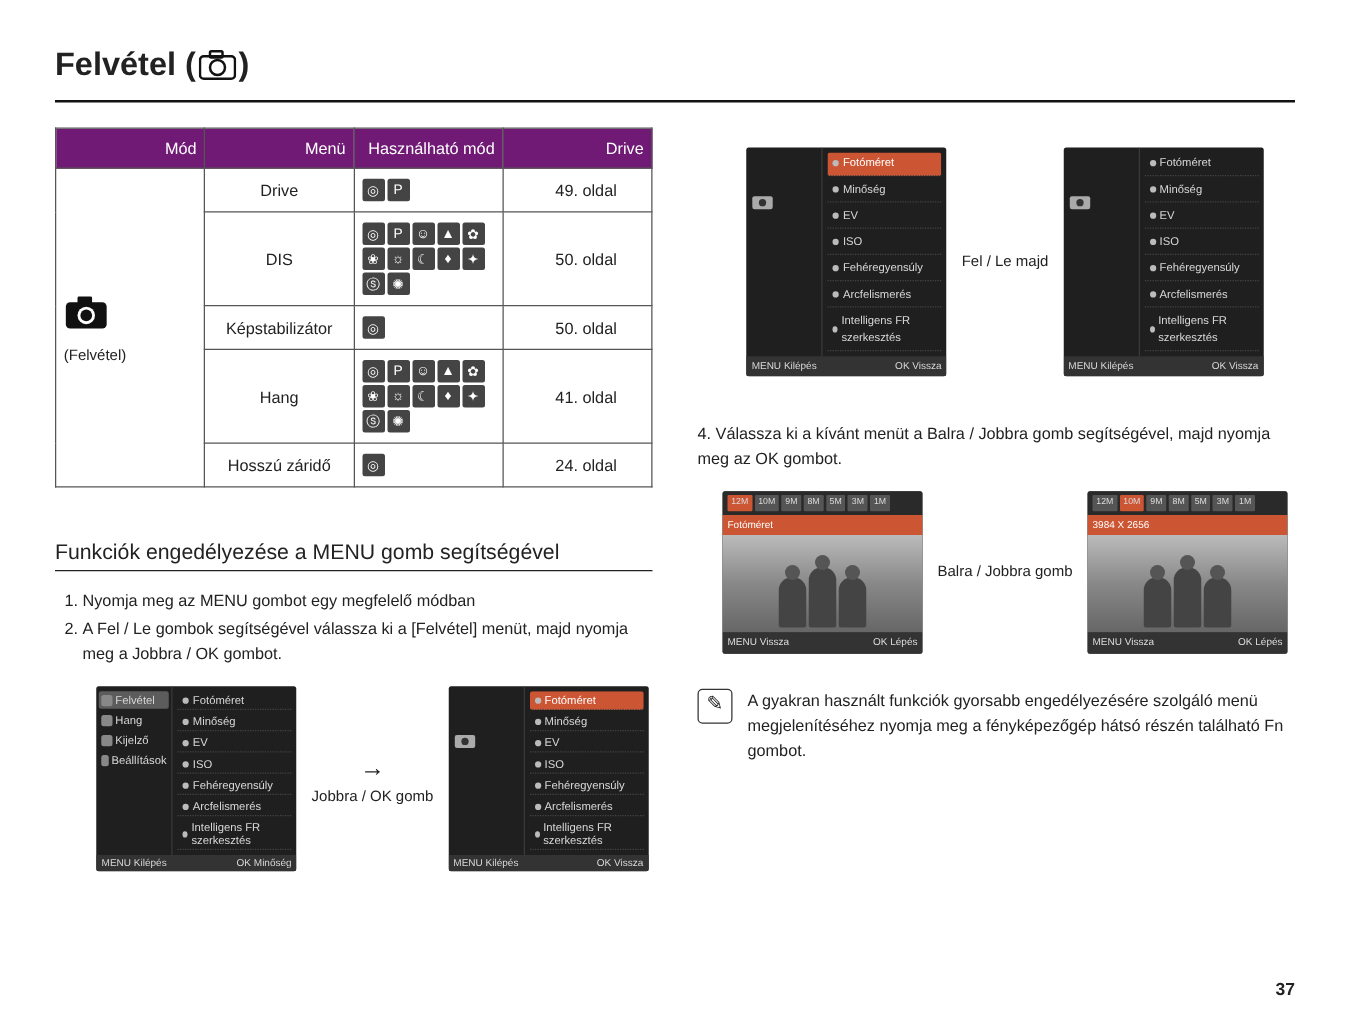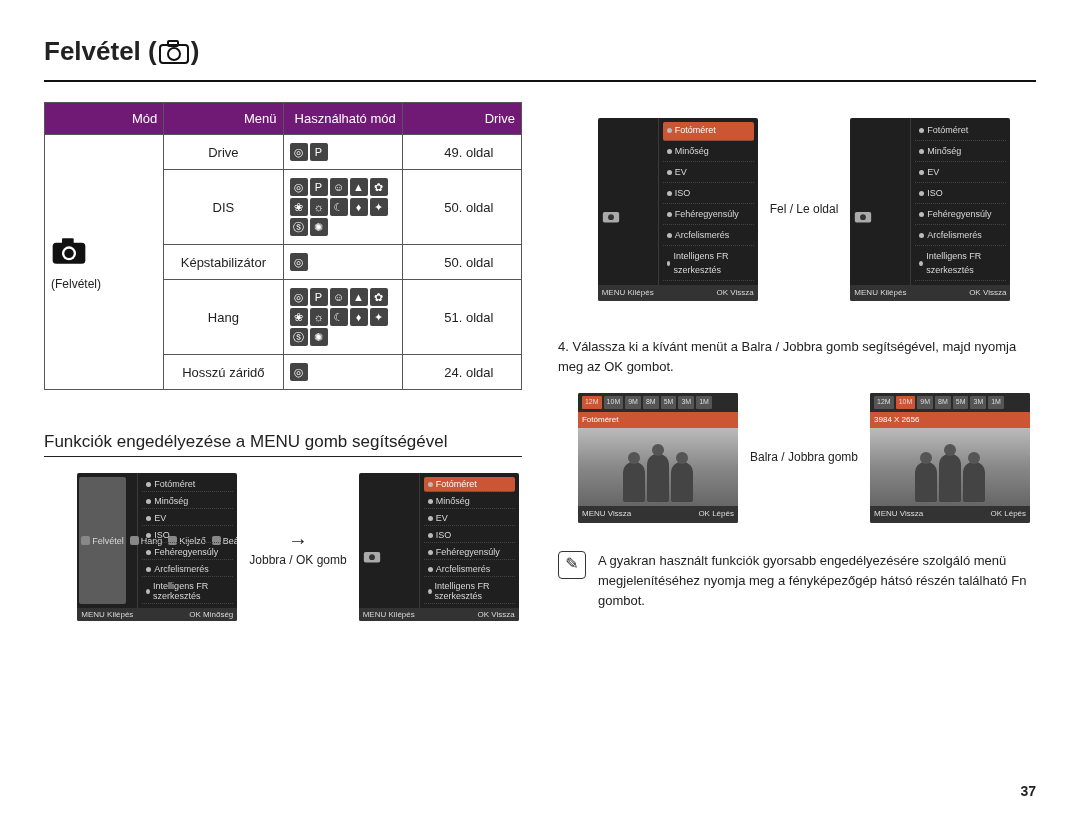--- a/index.html
+++ b/index.html
@@ -110,21 +110,21 @@
   }
   .screen .body {
     display: flex;
     min-height: 92px;
   }
   .screen .left {
     width: 56px;
     border-right: 1px solid #3a3a3a;
     padding: 4px 2px;
     display: flex;
-    flex-direction: row;
+    flex-direction: column;
     gap: 2px;
   }
   .screen .left .litem {
     padding: 2px 2px;
     border-radius: 2px;
     display: flex;
     align-items: center;
     gap: 2px;
   }
   .screen .left .litem.active { background: #5c5c5c; }
@@ -323,36 +323,40 @@
                   <span class="sq">✿</span>
                   <span class="sq">❀</span>
                   <span class="sq">☼</span>
                   <span class="sq">☾</span>
                   <span class="sq">♦</span>
                   <span class="sq">✦</span>
                   <span class="sq">ⓢ</span>
                   <span class="sq">✺</span>
                 </div>
               </td>
-              <td class="page-cell">51. oldal</td>
+              <td class="page-cell">41. oldal</td>
             </tr>
             <tr>
               <td class="menu-cell">Hosszú záridő</td>
               <td class="icons-cell">
                 <div class="icon-strip">
                   <span class="sq">◎</span>
                 </div>
               </td>
               <td class="page-cell">24. oldal</td>
             </tr>
           </tbody>
       </table>
 
       <div class="section-sub">Funkciók engedélyezése a MENU gomb segítségével</div>
 
+      <ol class="steps">
+        <li>Nyomja meg az MENU gombot egy megfelelő módban</li>
+        <li>A Fel / Le gombok segítségével válassza ki a [Felvétel] menüt, majd nyomja meg a Jobbra / OK gombot.</li>
+      </ol>
 
       <div class="screens-row">
 
         <div class="screen">
           <div class="body">
             <div class="left" id="screenA-left">
                 <div class="litem active">
                   <span class="mini-ico"></span>
                   <span>Felvétel</span>
                 </div>
@@ -504,21 +508,21 @@
                   <span>Intelligens FR szerkesztés</span>
                 </div>
               </div>
           </div>
           <div class="foot">
             <span><span>MENU</span> <span>Kilépés</span></span>
             <span><span>OK</span> <span>Vissza</span></span>
           </div>
         </div>
         <div class="arrow-label">
-          <span>Fel / Le oldal</span>
+          <span>Fel / Le majd</span>
         </div>
         <div class="screen">
           <div class="body">
             <div class="left" id="screenD-left">
                 <div class="litem" style="margin-top: 30px;">
                   <svg width="18" height="14" viewBox="0 0 30 24">
                     <rect x="1" y="5" width="28" height="18" rx="3" fill="#aaa"></rect>
                     <circle cx="15" cy="14" r="5" fill="#333"></circle>
                   </svg>
                 </div>

